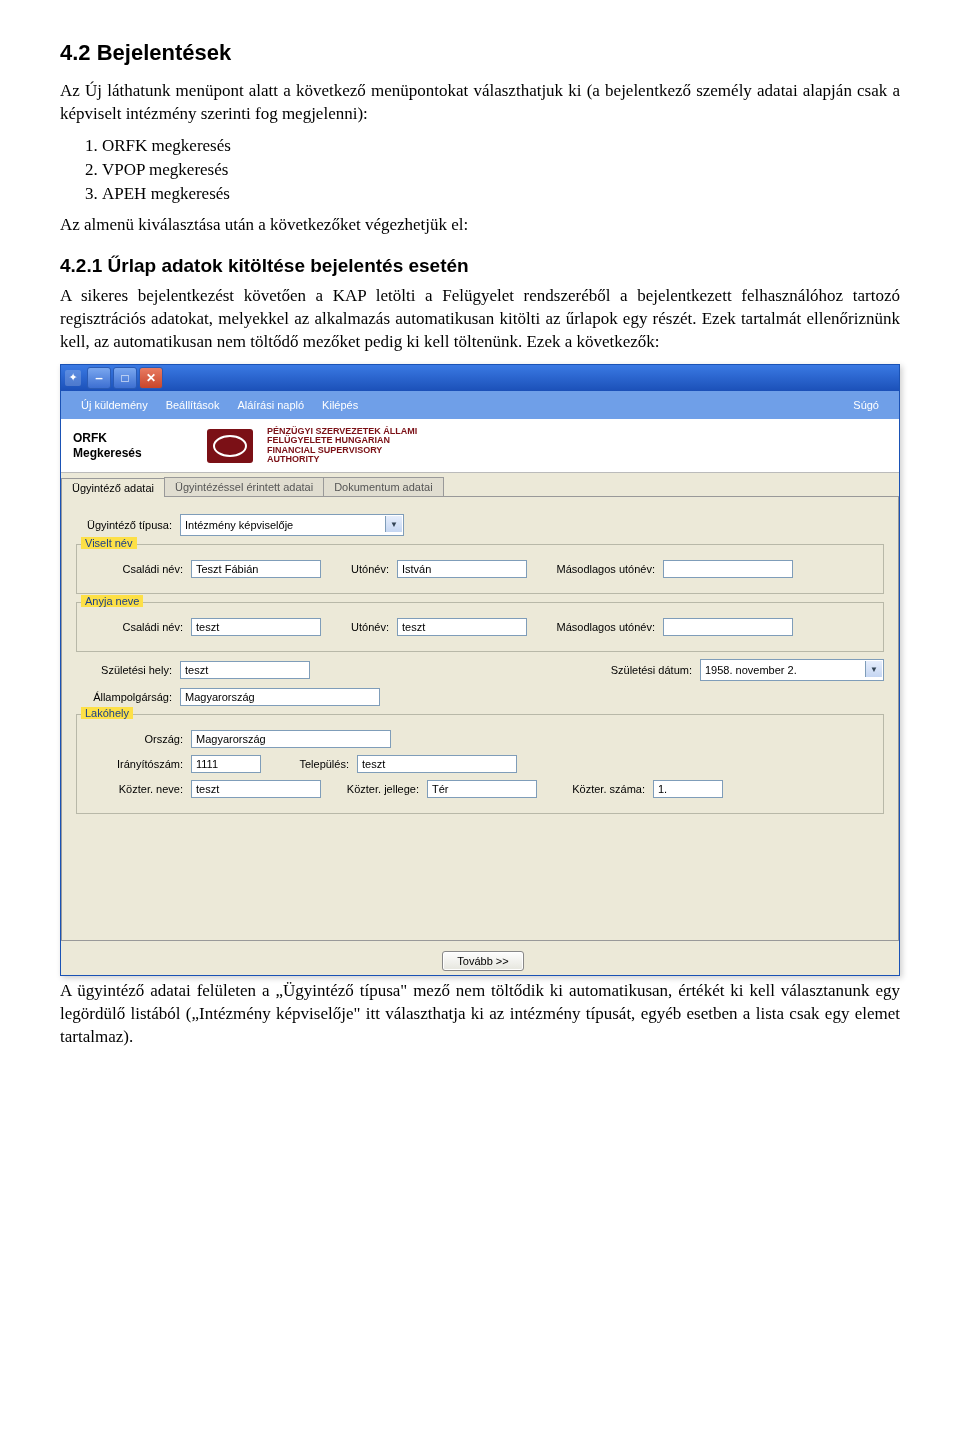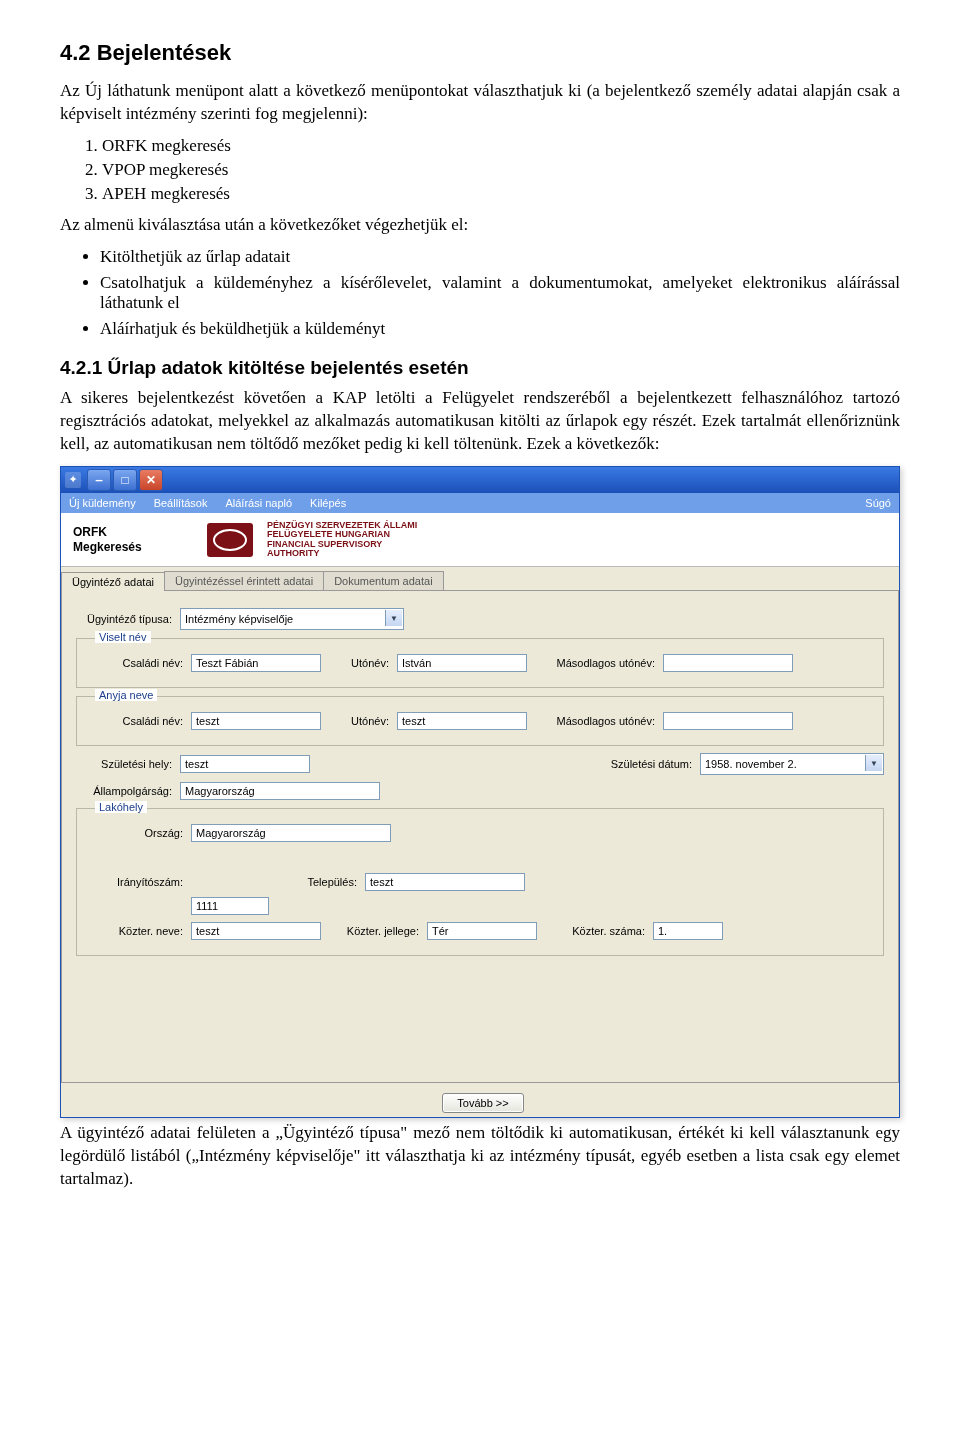--- a/index.html
+++ b/index.html
@@ -14,61 +14,56 @@
   .caption{text-align:center;font-size:15px;margin:6px 0 10px 0}
   .caption b{font-weight:bold}
   
   .win{border:1px solid #1a52b5;font-family:Tahoma,Arial,sans-serif;font-size:11px;color:#000;background:#ece9d8;box-shadow:2px 2px 6px rgba(0,0,0,.2);margin:8px 0 4px 0}
   .titlebar{background:linear-gradient(#3a79e3,#1b50b8);height:26px;display:flex;align-items:center;padding:0 4px;color:#fff}
   .titlebar .ticon{width:16px;height:16px;background:#fff3;border-radius:2px;margin-right:6px;display:flex;align-items:center;justify-content:center;font-size:11px}
   .titlebar .ttext{font-weight:bold;font-size:13px;flex:1}
   .tbtns{display:flex;gap:2px}
   .tbtn{width:22px;height:20px;background:linear-gradient(#7aa7ef,#3d6fd1);border:1px solid #2a5bb5;border-radius:3px;display:flex;align-items:center;justify-content:center;color:#fff;font-weight:bold;font-size:12px}
   .tbtn.close{background:linear-gradient(#e87b62,#c9452a)}
-  .menubar{background:#6f9fe8;color:#fff;height:20px;display:flex;align-items:center;padding:0 8px;gap:18px;font-size:11px}
+  .menubar{background:#6f9fe8;color:#fff;height:28px;display:flex;align-items:center;padding:0 20px;gap:18px;font-size:11px}
   .menubar .spacer{flex:1}
   .banner{background:#fff;display:flex;align-items:center;padding:8px 12px;gap:14px;border-bottom:1px solid #bbb}
   .banner .inst{font-weight:bold;font-size:12px;flex:1}
   .banner .mid{font-weight:bold;font-size:12px;line-height:1.2;width:120px}
   .banner .logo{width:46px;height:34px;background:#7b1016;border-radius:3px;position:relative}
   .banner .logo::after{content:"";position:absolute;inset:6px;border:2px solid #fff;border-radius:50%}
   .banner .logotext{font-size:9px;font-weight:bold;color:#7b1016;line-height:1.05;width:160px}
   .tabs{display:flex;align-items:flex-end;background:#ece9d8;padding-top:4px}
   .tab{border:1px solid #999;border-bottom:none;padding:3px 10px;background:#ece9d8;font-size:11px;margin-right:-1px}
   .tab.active{background:#ece9d8;position:relative;top:1px;font-weight:normal}
   .tab.inactive{color:#555;background:#e0ddd0}
   .panel{border:1px solid #999;background:#ece9d8;padding:10px 14px 2px 14px}
   .row{display:flex;align-items:center;margin:7px 0;gap:8px;font-size:11px}
   .lbl{color:#000;text-align:right;min-width:96px}
   .lbl.tight{min-width:60px}
   .inp{background:#fff;border:1px solid #7f9db9;height:18px;padding:1px 4px;font-size:11px;font-family:Tahoma,Arial,sans-serif;box-sizing:border-box}
   .sel{background:#fff;border:1px solid #7f9db9;height:20px;padding:0 18px 0 4px;font-size:11px;position:relative;display:inline-flex;align-items:center}
   .sel .arrow{position:absolute;right:1px;top:1px;width:16px;height:16px;background:linear-gradient(#e6eefc,#c5d6f2);border-left:1px solid #7f9db9;display:flex;align-items:center;justify-content:center;font-size:8px;color:#345}
   .group{border:1px solid #b8b8a8;padding:8px 10px 8px 10px;margin:8px 0 4px 0;position:relative}
-  .group .legend{position:absolute;top:-8px;left:18px;background:#ffffff;padding:0 4px;color:#1a3e8a;font-size:11px}
+  .group .legend{position:absolute;top:-8px;left:4px;background:#fde047;padding:0 4px;color:#1a3e8a;font-size:11px}
   .footer{display:flex;justify-content:center;padding:10px 0 4px 6px}
   .btn{background:linear-gradient(#fefefe,#e6e6de);border:1px solid #888;border-radius:3px;padding:3px 14px;font-size:11px;font-family:Tahoma,Arial,sans-serif;box-shadow:inset 0 0 0 1px #fff}
 </style>
 </head>
 <body>
 <div class="page">
 
 <div class="h2">4.2  Bejelentések</div>
 <p class="para">Az Új láthatunk menüpont alatt a következő menüpontokat választhatjuk ki (a bejelentkező személy adatai alapján csak a képviselt intézmény szerinti fog megjelenni):</p>
 <ol class="ol">
   <li>ORFK megkeresés</li>
   <li>VPOP megkeresés</li>
   <li>APEH megkeresés</li>
 </ol>
 <p class="para">Az almenü kiválasztása után a következőket végezhetjük el:</p>
-<ul class="ul">
-  <li>Kitölthetjük az űrlap adatait</li>
-  <li>Csatolhatjuk a küldeményhez a kísérőlevelet, valamint a dokumentumokat, amelyeket elektronikus aláírással láthatunk el</li>
-  <li>Aláírhatjuk és beküldhetjük a küldeményt</li>
-</ul>
 <div class="h3">4.2.1  Űrlap adatok kitöltése bejelentés esetén</div>
 <p class="para">A sikeres bejelentkezést követően a KAP letölti a Felügyelet rendszeréből a bejelentkezett felhasználóhoz tartozó regisztrációs adatokat, melyekkel az alkalmazás automatikusan kitölti az űrlapok egy részét. Ezek tartalmát ellenőriznünk kell, az automatikusan nem töltődő mezőket pedig ki kell töltenünk. Ezek a következők:</p>
 
 <div class="win">
   <div class="titlebar">
     <span class="ticon">✦</span>
     <div class="tbtns">
       <div class="tbtn">‒</div>
       <div class="tbtn">□</div>
       <div class="tbtn close">✕</div>
@@ -145,21 +140,21 @@
     </div>
 
     <div class="group">
       <span class="legend">Lakóhely</span>
       <div class="row">
         <span class="lbl">Ország:</span>
         <input class="inp" style="width: 200px;" value="Magyarország">
       </div>
       <div class="row">
         <span class="lbl">Irányítószám:</span>
-        <input class="inp" style="width: 78px; margin-top: 48px;" value="1111">
+        <input class="inp" style="width: 70px;" value="1111">
         <span class="lbl" style="min-width:80px">Település:</span>
         <input class="inp" style="width: 160px;" value="teszt">
       </div>
       <div class="row">
         <span class="lbl">Közter. neve:</span>
         <input class="inp" style="width: 130px;" value="teszt">
         <span class="lbl" style="min-width:90px">Közter. jellege:</span>
         <input class="inp" style="width: 110px;" value="Tér">
         <span class="lbl" style="min-width:100px">Közter. száma:</span>
         <input class="inp" style="width: 70px;" value="1.">

